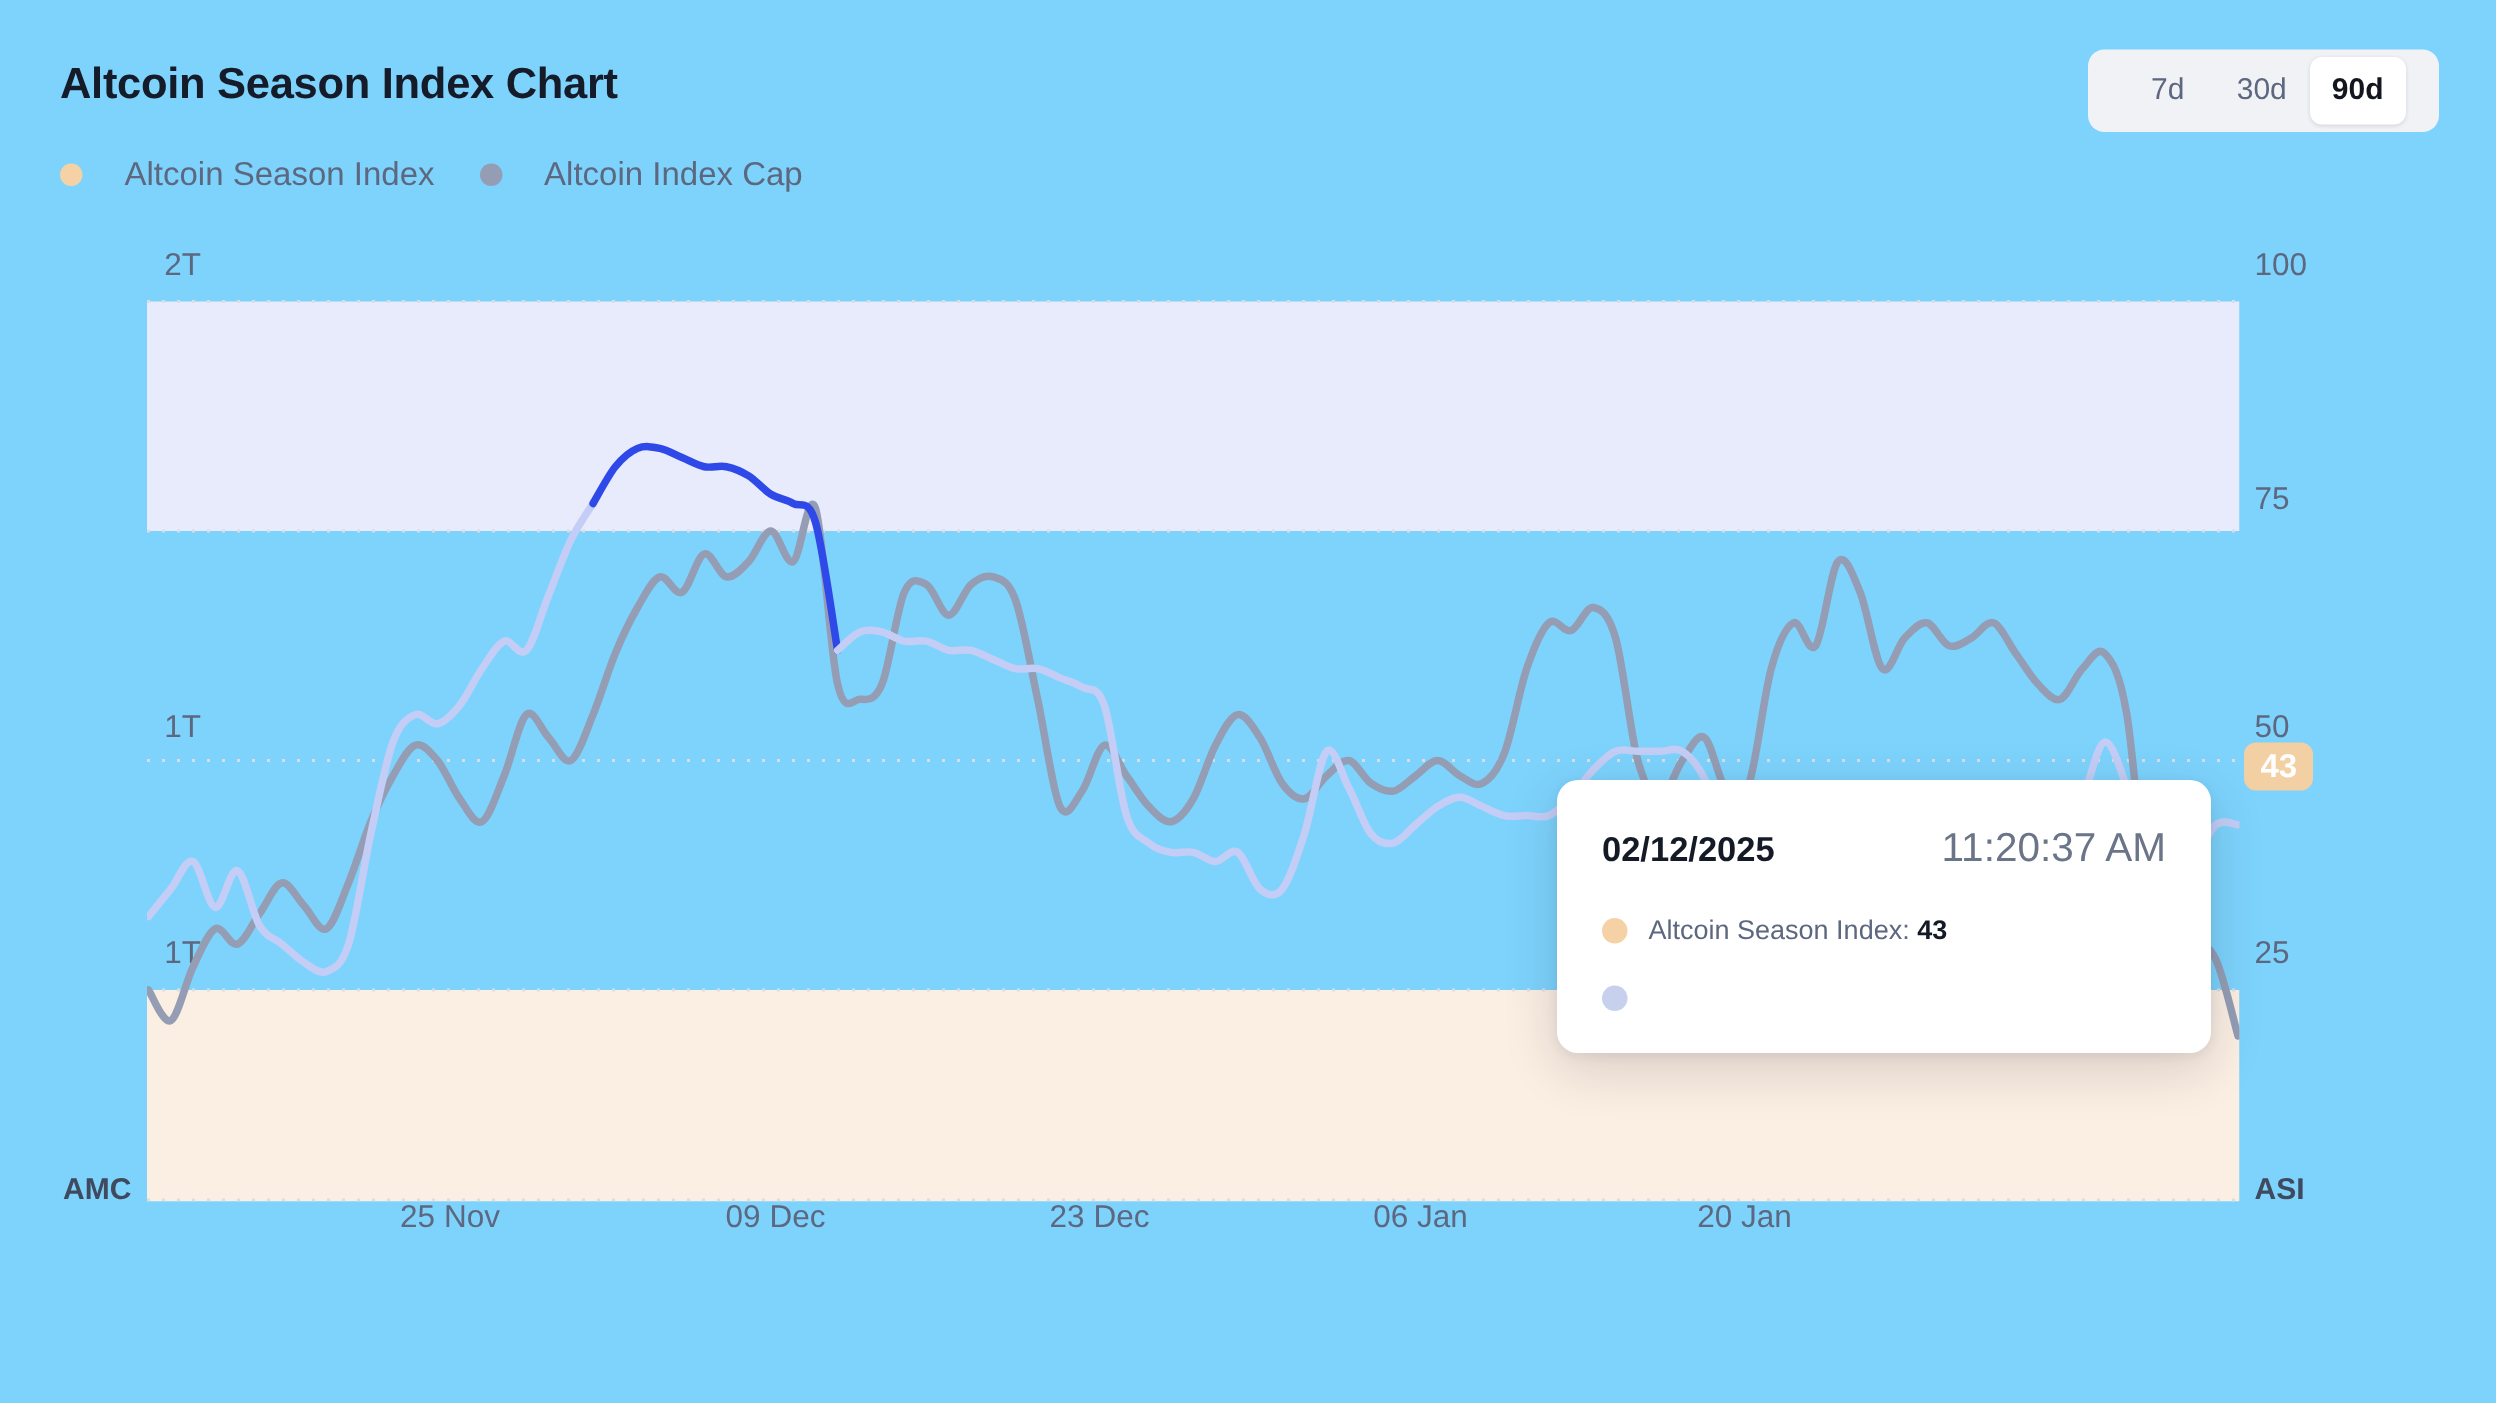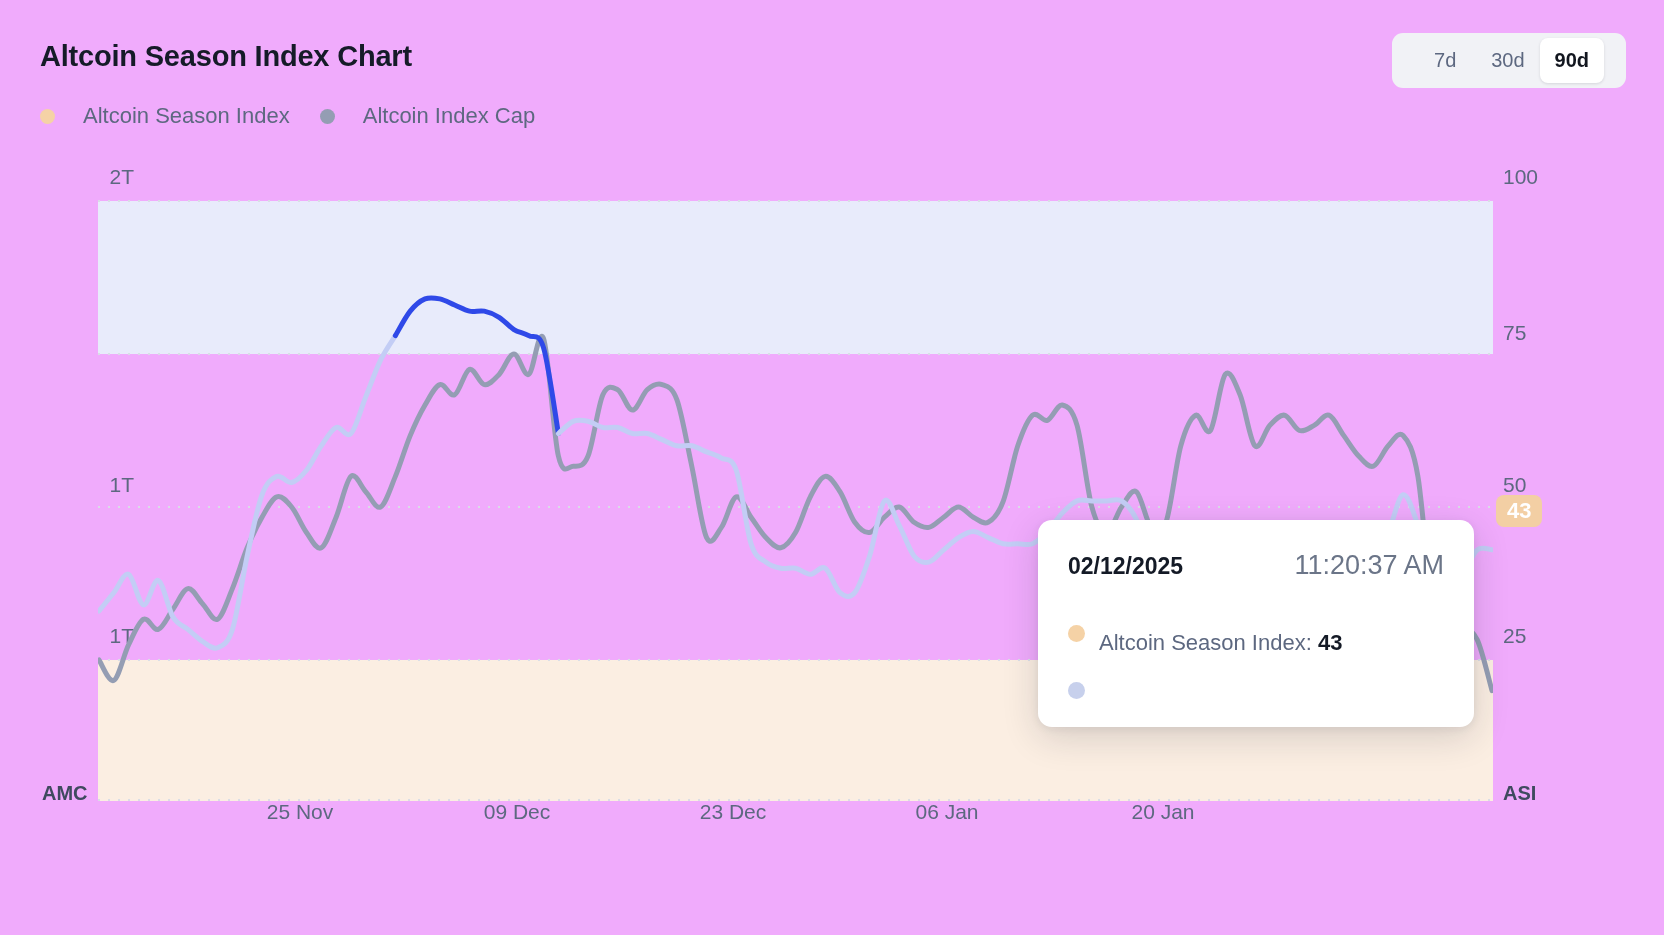--- a/index.html
+++ b/index.html
@@ -12,21 +12,21 @@
     height: 935px;
     font-family: "Liberation Sans", sans-serif;
     color: #3f4a5f;
     overflow: hidden;
   }
 
   .card {
     position: relative;
     width: 1664px;
     height: 935px;
-    background: #f0abfc;
+    background: #7dd3fc;
     box-sizing: border-box;
   }
 
   
   .header {
     position: absolute;
     left: 0; top: 0;
     width: 1664px;
     height: 96px;
   }
@@ -197,24 +197,23 @@
     margin-bottom: 26px;
   }
   .tt-row:last-child { margin-bottom: 0; }
   .tt-dot {
     width: 17px;
     height: 17px;
     border-radius: 50%;
     flex: 0 0 auto;
   }
   .tt-text {
-    font-size: 22px;
-    color: #5d6880;
-    white-space: nowrap;
-    margin-top: 20px;
+    font-size: 18px;
+    color: #5d6880;
+    white-space: nowrap;
   }
   .tt-text b { color: #141a26; font-weight: bold; }
 </style>
 </head>
 <body>
 
 <div class="card">
 
   <div class="header">
     <div class="chart-title">Altcoin Season Index Chart</div>

